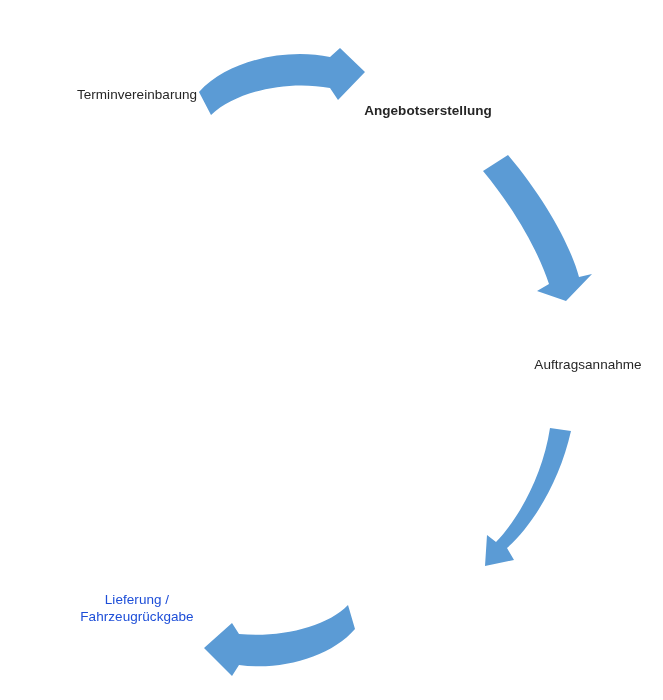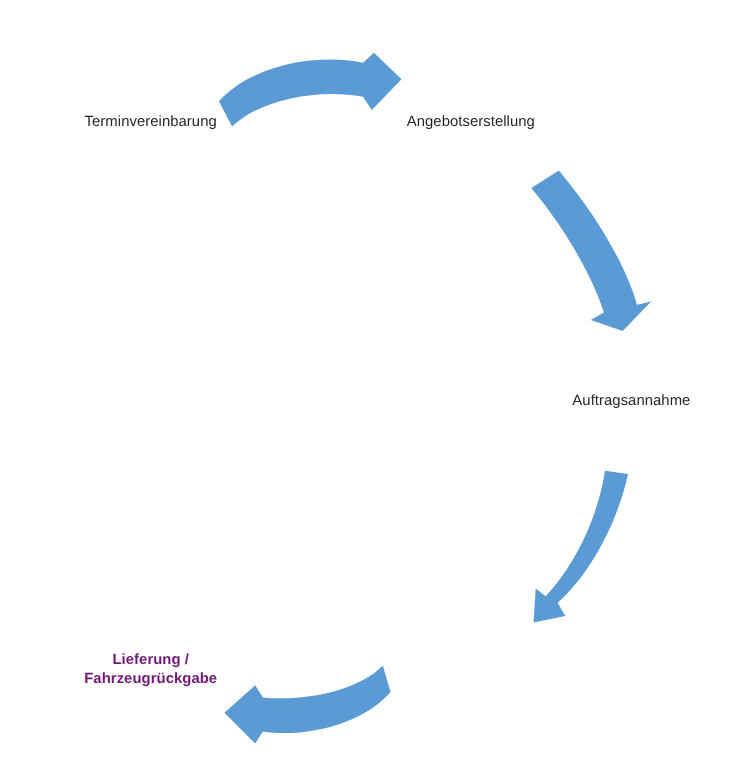--- a/index.html
+++ b/index.html
@@ -78,23 +78,23 @@
     <path fill="#5B9BD5" d="M 355,629
              C 331,657 281,671 239,665
              L 232,676
              L 204,648
              L 232,623
              L 239,634
              C 280,638 327,627 348,605
              Z"></path>
   </svg>
 
-  <div class="node-label" style="left: 137px; top: 110px; color: rgb(38, 38, 38);">Terminvereinbarung</div>
+  <div class="node-label" style="left: 137px; top: 94px; color: rgb(38, 38, 38);">Terminvereinbarung</div>
 
-  <div class="node-label" style="left: 428px; top: 110px; color: rgb(38, 38, 38);">Angebotserstellung</div>
+  <div class="node-label" style="left: 428px; top: 110px; color: rgb(38, 38, 38); font-weight: bold;">Angebotserstellung</div>
 
-  <div class="node-label" style="left: 574px; top: 364px; color: rgb(38, 38, 38);">Auftragsannahme</div>
+  <div class="node-label" style="left: 588px; top: 364px; color: rgb(38, 38, 38);">Auftragsannahme</div>
 
 
-  <div class="node-label multiline" style="left: 137px; top: 608px; color: #701a75; font-weight: bold;">Lieferung /
+  <div class="node-label multiline" style="left: 137px; top: 608px; color: #1d4ed8;">Lieferung /
 Fahrzeugrückgabe</div>
 
 </div>
 
 </body></html>

